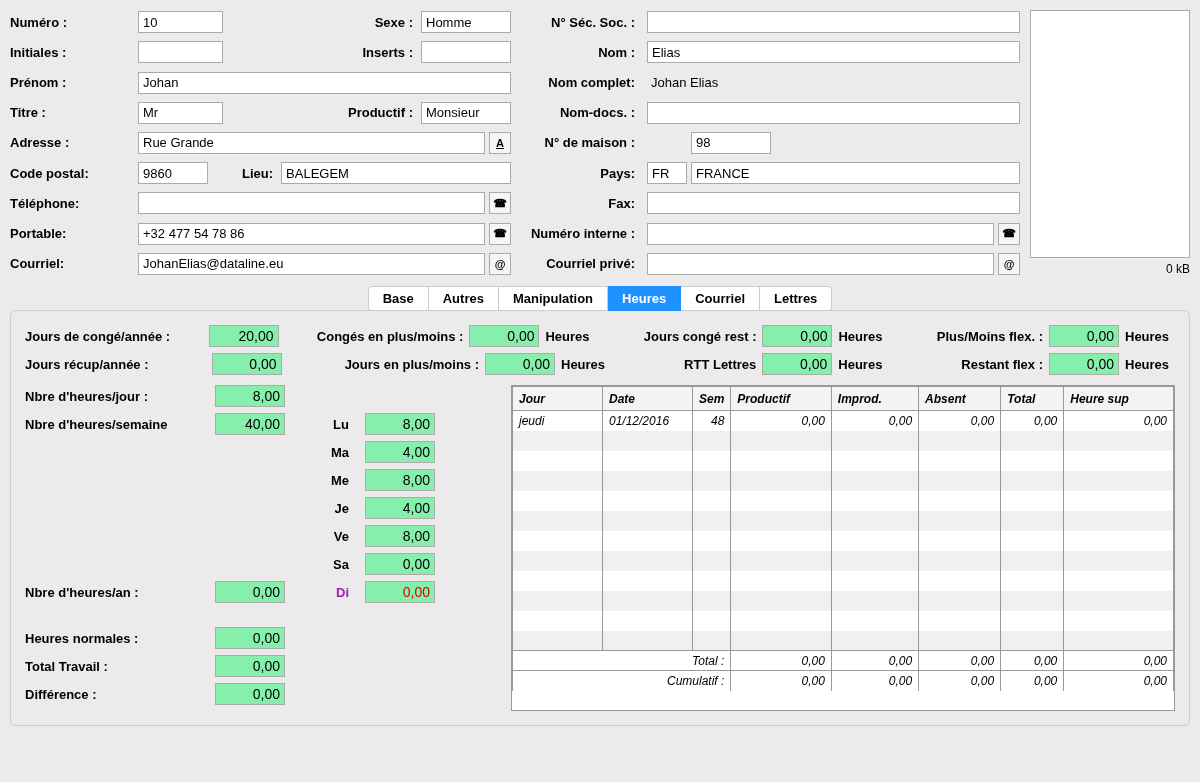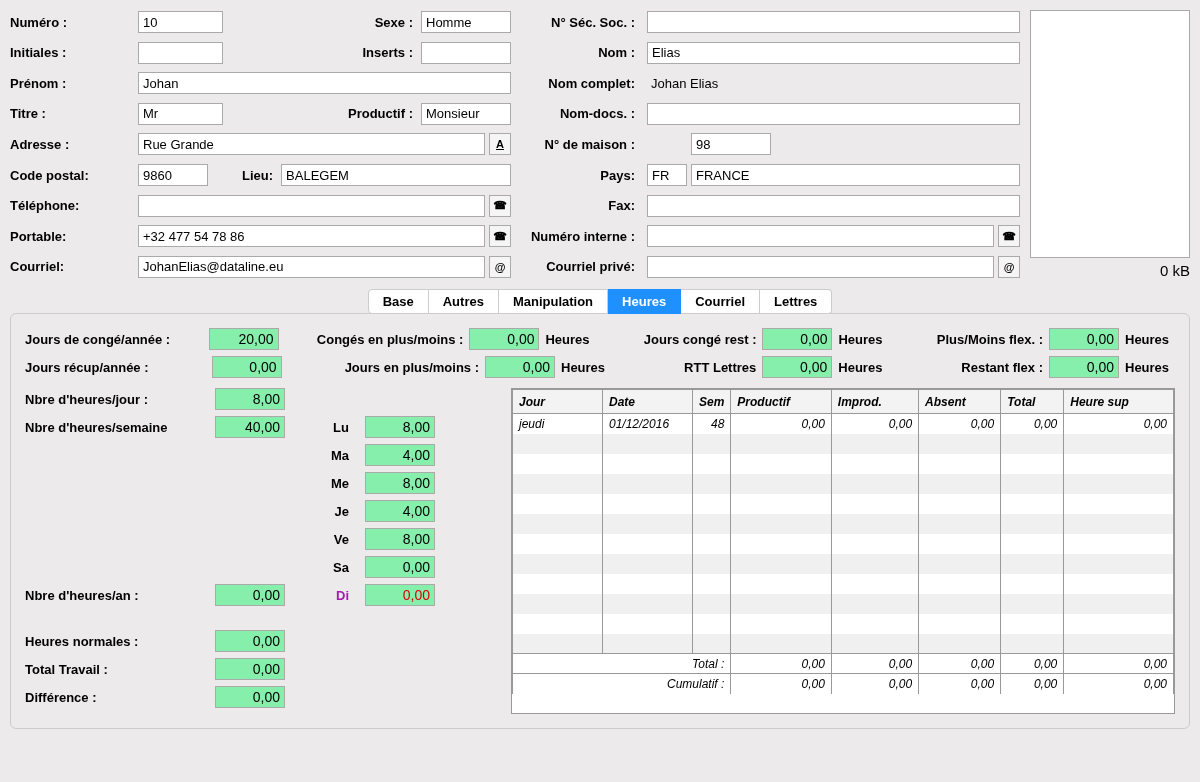--- a/index.html
+++ b/index.html
@@ -48,21 +48,21 @@
     font-weight: bold;
   }
   .photo-box {
     width: 160px;
     height: 248px;
     border: 1px solid #aaa;
     background: #fff;
     flex-shrink: 0;
   }
   .photo-col { display: flex; flex-direction: column; align-items: flex-end; gap: 4px; }
-  .kb-label { font-size: 15px; }
+  .kb-label { font-size: 12px; }
 
   .tabs {
     display: flex;
     justify-content: center;
     margin: 10px 0 0 0;
     gap: 0;
   }
   .tab {
     padding: 4px 14px;
     background: #fff;

